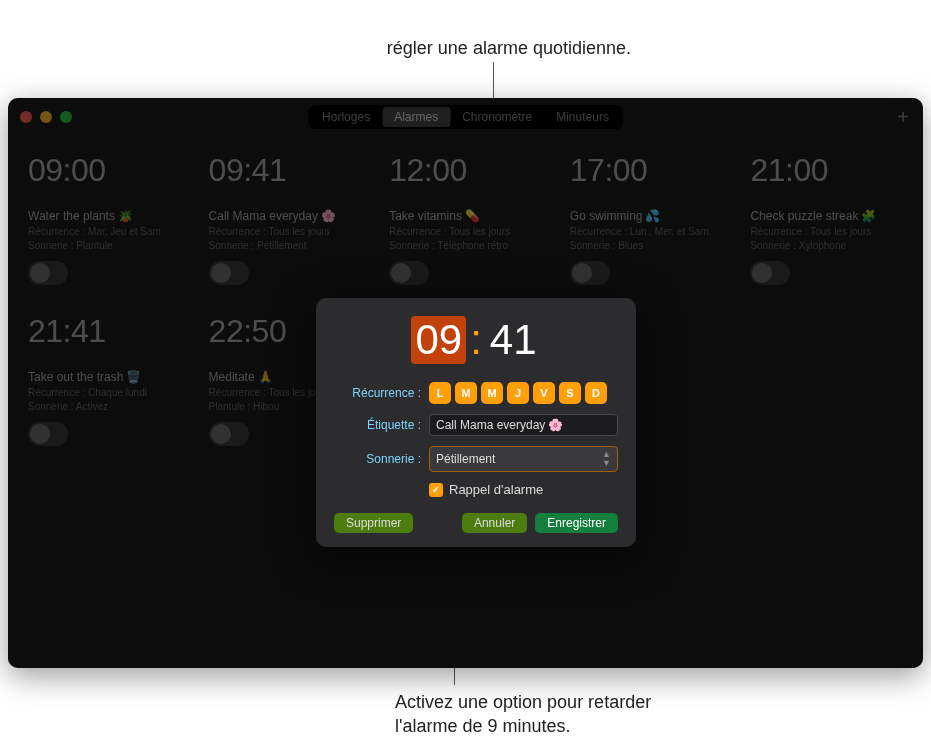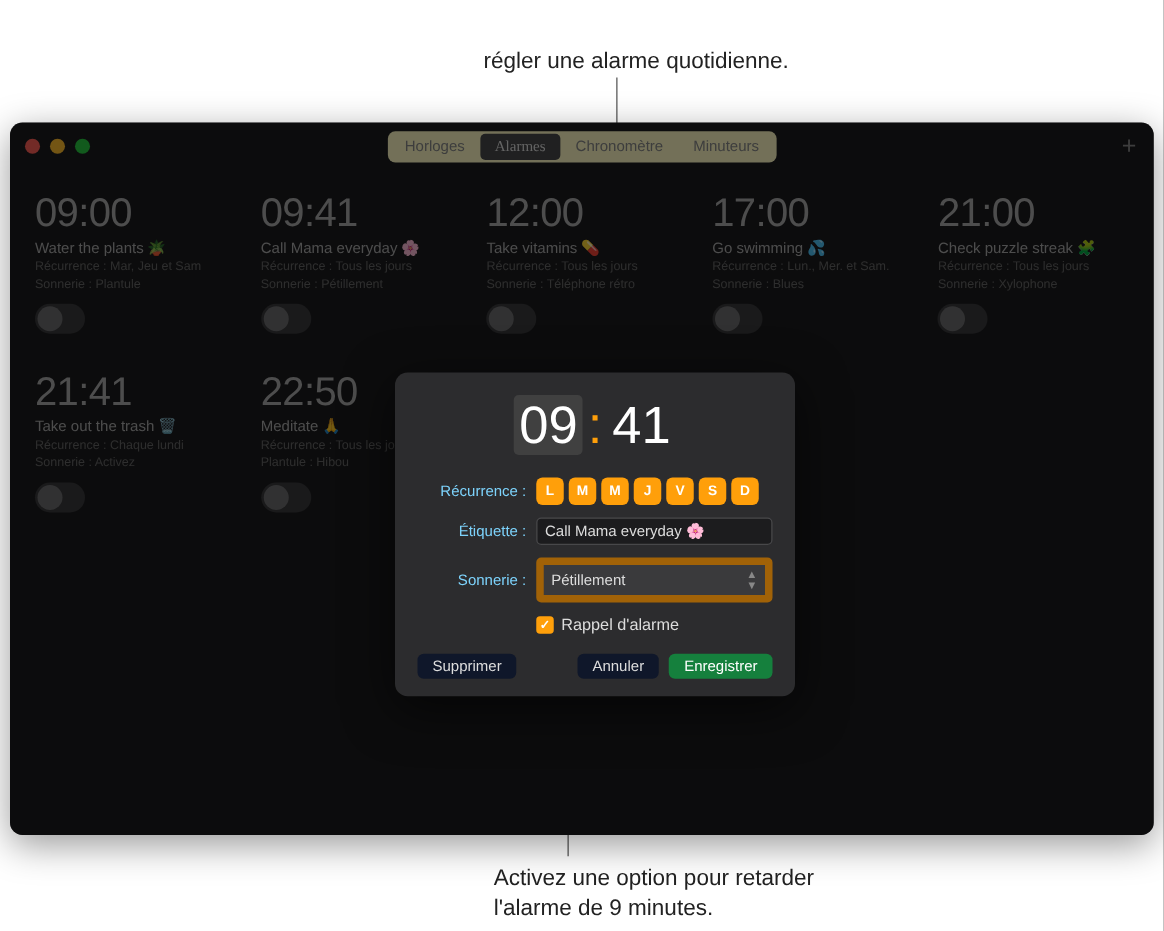--- a/index.html
+++ b/index.html
@@ -82,31 +82,31 @@
   .traffic { display: flex; gap: 8px; }
   .dot { width: 12px; height: 12px; border-radius: 50%; }
   .dot.red { background: #ff5f57; }
   .dot.yellow { background: #febc2e; }
   .dot.green { background: #28c840; }
   .seg {
     position: absolute;
     left: 50%;
     transform: translateX(-50%);
     display: flex;
-    background: #fef9c3;
+    background: #000000;
     border-radius: 6px;
     padding: 2px;
     font-size: 12px;
   }
   .seg-item {
     padding: 3px 12px;
     color: #888;
     border-radius: 4px;
   }
-  .seg-item.active { background: #48484a; color: #ddd; font-family: Liberation Serif, serif; }
+  .seg-item.active { background: #48484a; color: #ddd; }
   .plus-btn {
     position: absolute;
     right: 14px;
     color: #888;
     font-size: 20px;
     font-weight: 300;
   }
   .alarms-grid {
     padding: 16px 20px;
     display: grid;
@@ -118,21 +118,21 @@
   }
   .alarm-time {
     font-size: 32px;
     font-weight: 400;
     color: #aaa;
     letter-spacing: -0.5px;
   }
   .alarm-label {
     font-size: 12px;
     color: #aaa;
-    margin-top: 2px;
+    margin-top: 20px;
   }
   .alarm-repeat, .alarm-sound {
     font-size: 10px;
     color: #666;
     margin-top: 3px;
   }
   .toggle {
     margin-top: 10px;
     width: 40px;
     height: 24px;
@@ -171,21 +171,21 @@
     margin-bottom: 18px;
   }
   .time-digit {
     font-size: 42px;
     font-weight: 400;
     color: #ffffff;
     padding: 0 4px;
     font-variant-numeric: tabular-nums;
   }
   .time-digit.selected {
-    background: #404040;
+    background: #c2410c;
     color: #fff;
     border-radius: 4px;
   }
   .time-colon {
     font-size: 42px;
     color: #ff9f0a;
     padding: 0 2px;
   }
   .row {
     display: flex;
@@ -217,21 +217,21 @@
     background: #1c1c1e;
     border: 1px solid #48484a;
     border-radius: 4px;
     padding: 3px 6px;
     color: #ddd;
     font-size: 12px;
   }
   .select {
     flex: 1;
     background: #3a3a3c;
-    border: 6px solid #a16207;
+    border: 1px solid #a16207;
     border-radius: 4px;
     padding: 3px 6px;
     color: #ddd;
     font-size: 12px;
     display: flex;
     justify-content: space-between;
     align-items: center;
   }
   .select .arrows { color: #888; font-size: 9px; line-height: 1; }
   .checkbox-row {
@@ -255,21 +255,21 @@
   }
   .modal-buttons {
     display: flex;
     justify-content: space-between;
     align-items: center;
   }
   .btn {
     padding: 3px 12px;
     border-radius: 5px;
     font-size: 12px;
-    background: #0f172a;
+    background: #4d7c0f;
     color: #ddd;
     border: none;
   }
   .btn.primary {
     background: #15803d;
     color: #fff;
   }
   .right-btns { display: flex; gap: 8px; }
 </style>
 </head>

